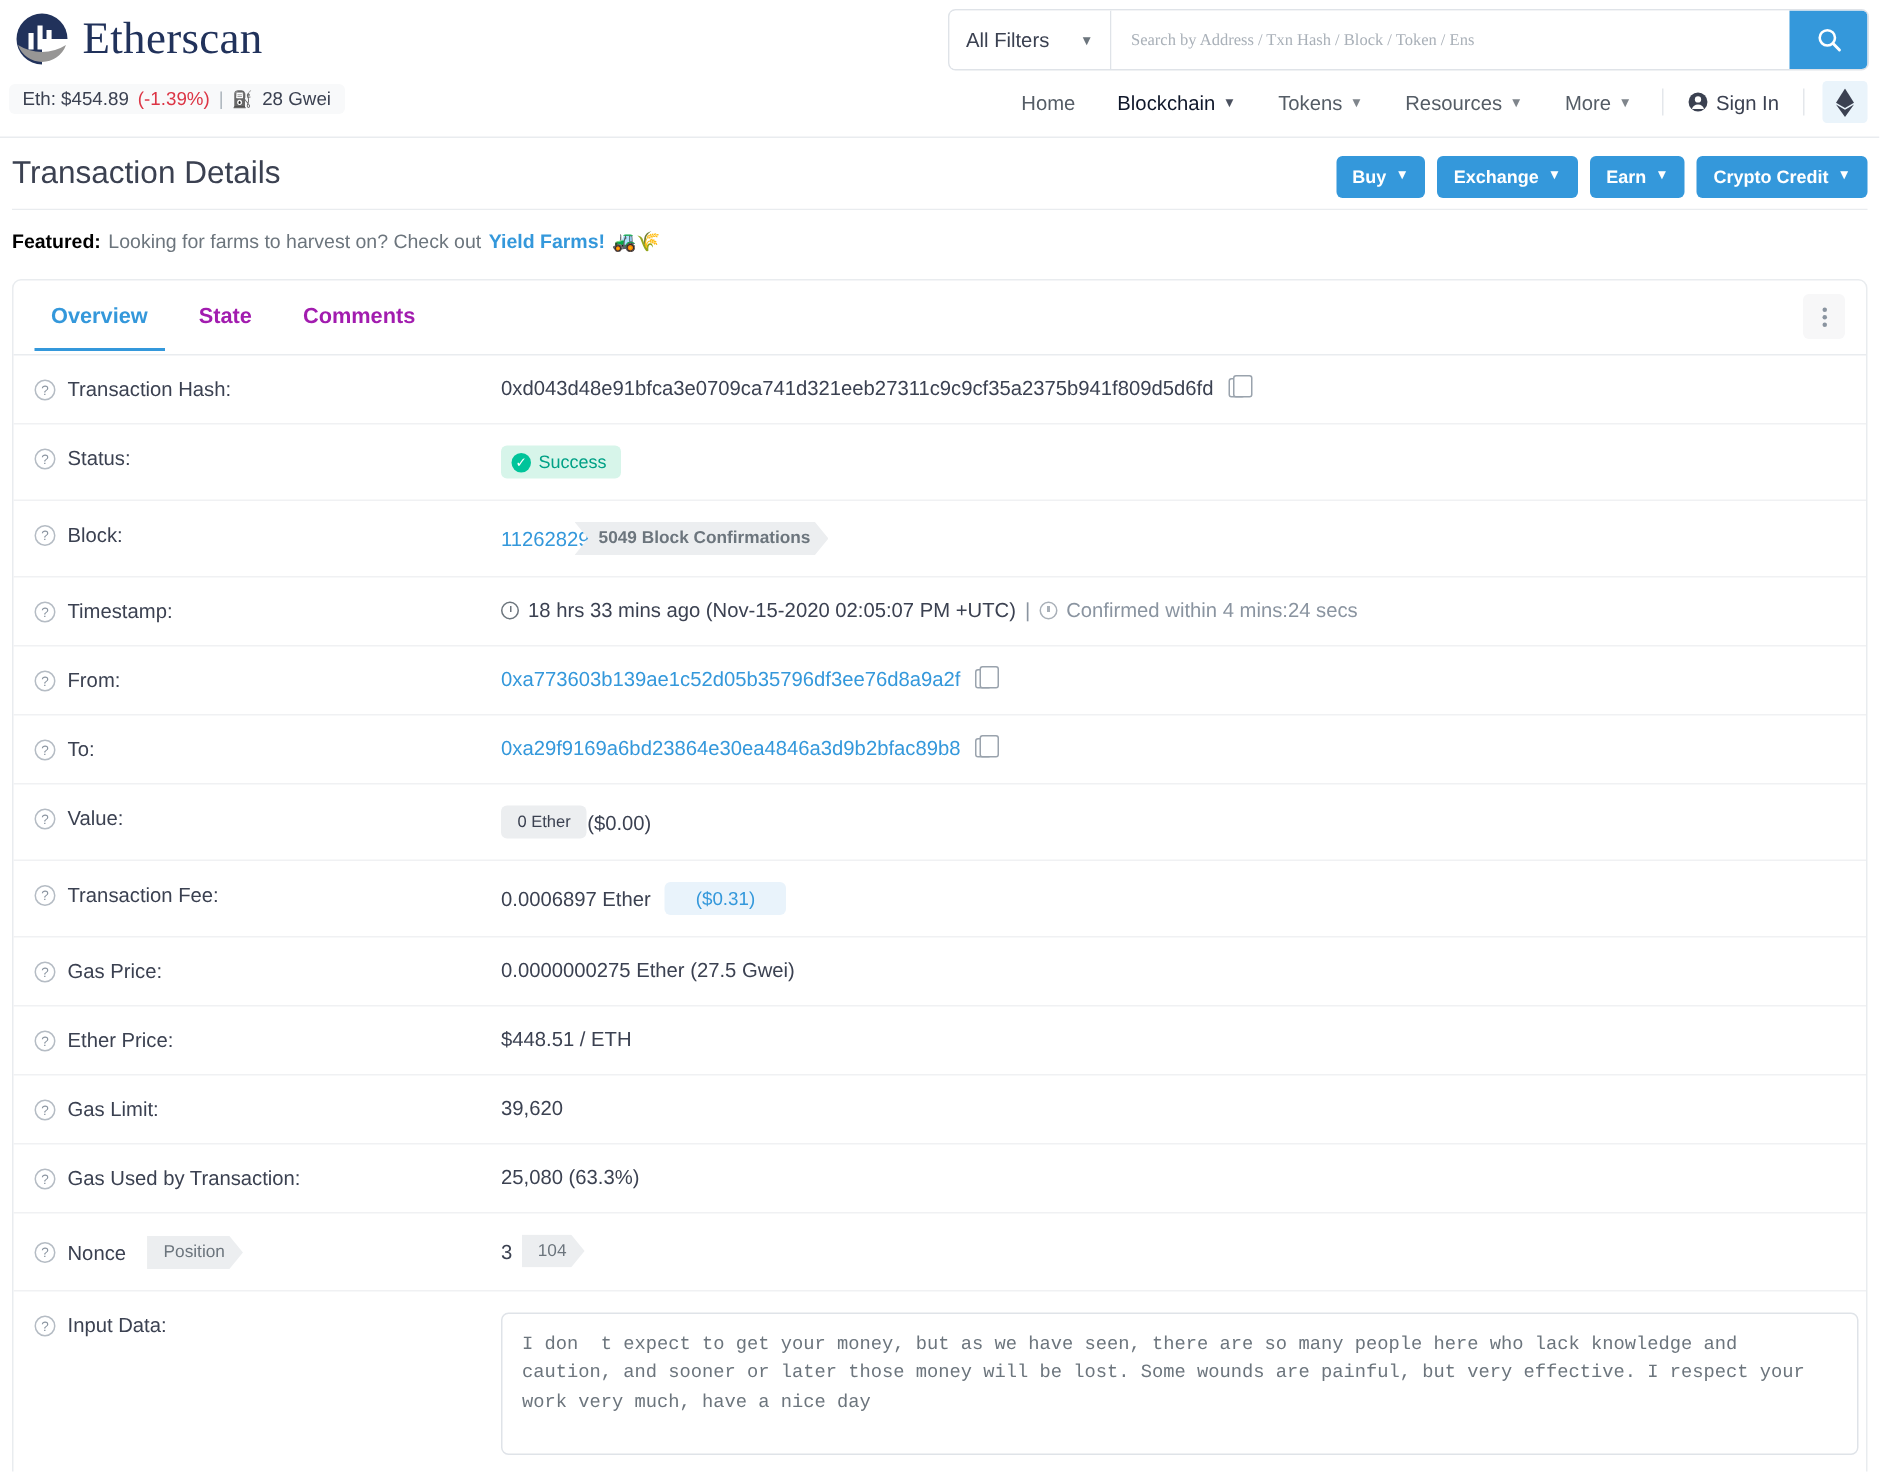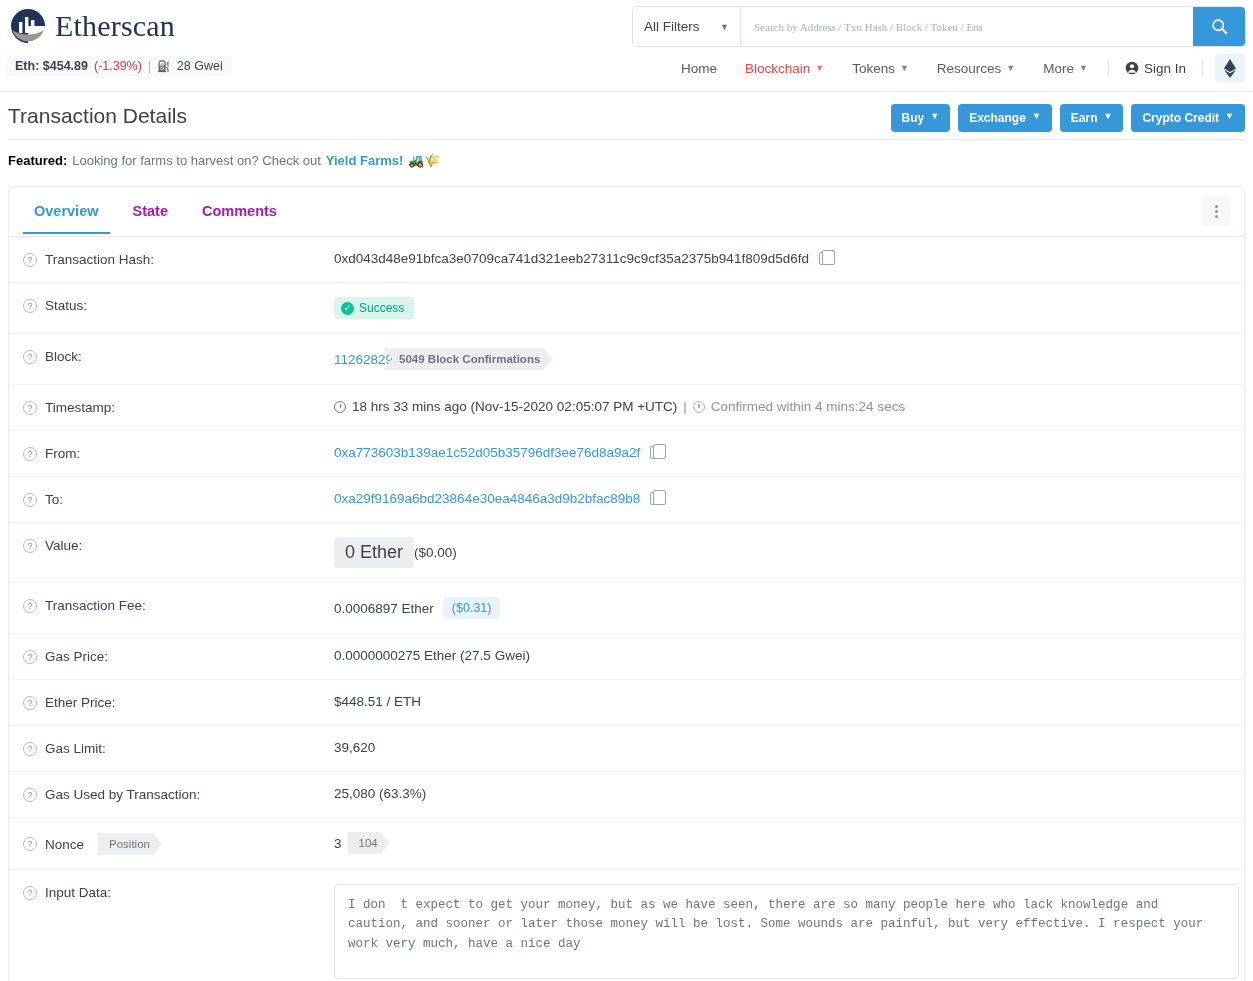--- a/index.html
+++ b/index.html
@@ -35,21 +35,21 @@
   .price-pill {
     position: absolute; left: 6px; top: 56px;
     background: #f8f9fa;
     border-radius: 4px;
     padding: 3px 9px;
     font-size: 12.5px;
     color: #3b4151;
     display: flex; align-items: center; gap: 6px;
     white-space: nowrap;
   }
-  .price-pill .lbl { font-weight: bold; }
+  .price-pill .lbl { font-weight: normal; }
   .price-pill .down { color: #dc3545; }
   .price-pill .sep { color: #adb5bd; }
   .gasicon { font-size: 11px; filter: grayscale(1); }
 
   
   .searchwrap {
     position: absolute; left: 632px; top: 6px;
     width: 614px; height: 41px;
     display: flex;
     border: 1px solid #dfe3e8;
@@ -91,21 +91,21 @@
     font-size: 13.5px;
   }
   .navitem {
     padding: 6px 14px;
     color: #555d६6;
     color: #555d66;
     cursor: pointer;
     display: flex; align-items: center; gap: 5px;
     white-space: nowrap;
   }
-  .navitem.active { color: #ef4444; }
+  .navitem.active { color: #0f172a; }
   .navitem .caret { font-size: 9px; opacity: .75; }
   .navdiv { width: 1px; height: 18px; background: #e4e7eb; margin: 0 6px; }
   .signin { color: #3b4151; display:flex; align-items:center; gap:5px; padding: 6px 10px; cursor:pointer;}
   .eth-btn {
     width: 30px; height: 28px;
     background: #eaf4fb;
     border-radius: 3px;
     display: flex; align-items: center; justify-content: center;
     margin-left: 6px;
     cursor: pointer;
@@ -267,29 +267,29 @@
   }
   .chev-badge.plain {
     clip-path: polygon(0 0, calc(100% - 9px) 0, 100% 50%, calc(100% - 9px) 100%, 0 100%);
     padding-left: 11px;
     margin-left: 6px;
     font-weight: normal;
   }
   .greybadge {
     background: #eceef0;
     color: #3b4151;
-    font-size: 18px;
+    font-size: 11px;
     padding: 5px 11px;
     border-radius: 4px;
   }
   .bluebadge {
     background: #e9f3fb;
     color: #3498db;
     font-size: 12.5px;
-    padding: 4px 9px;
+    padding: 4px 21px;
     border-radius: 4px;
     margin-left: 9px;
   }
   .muted { color: #8a94a0; }
   .tstamp { display: flex; align-items: center; gap: 6px; flex-wrap: wrap; }
   .clockico {
     width: 12px; height: 12px; border: 1.2px solid #6c757d; border-radius: 50%;
     display: inline-block; position: relative;
   }
   .clockico::after {

